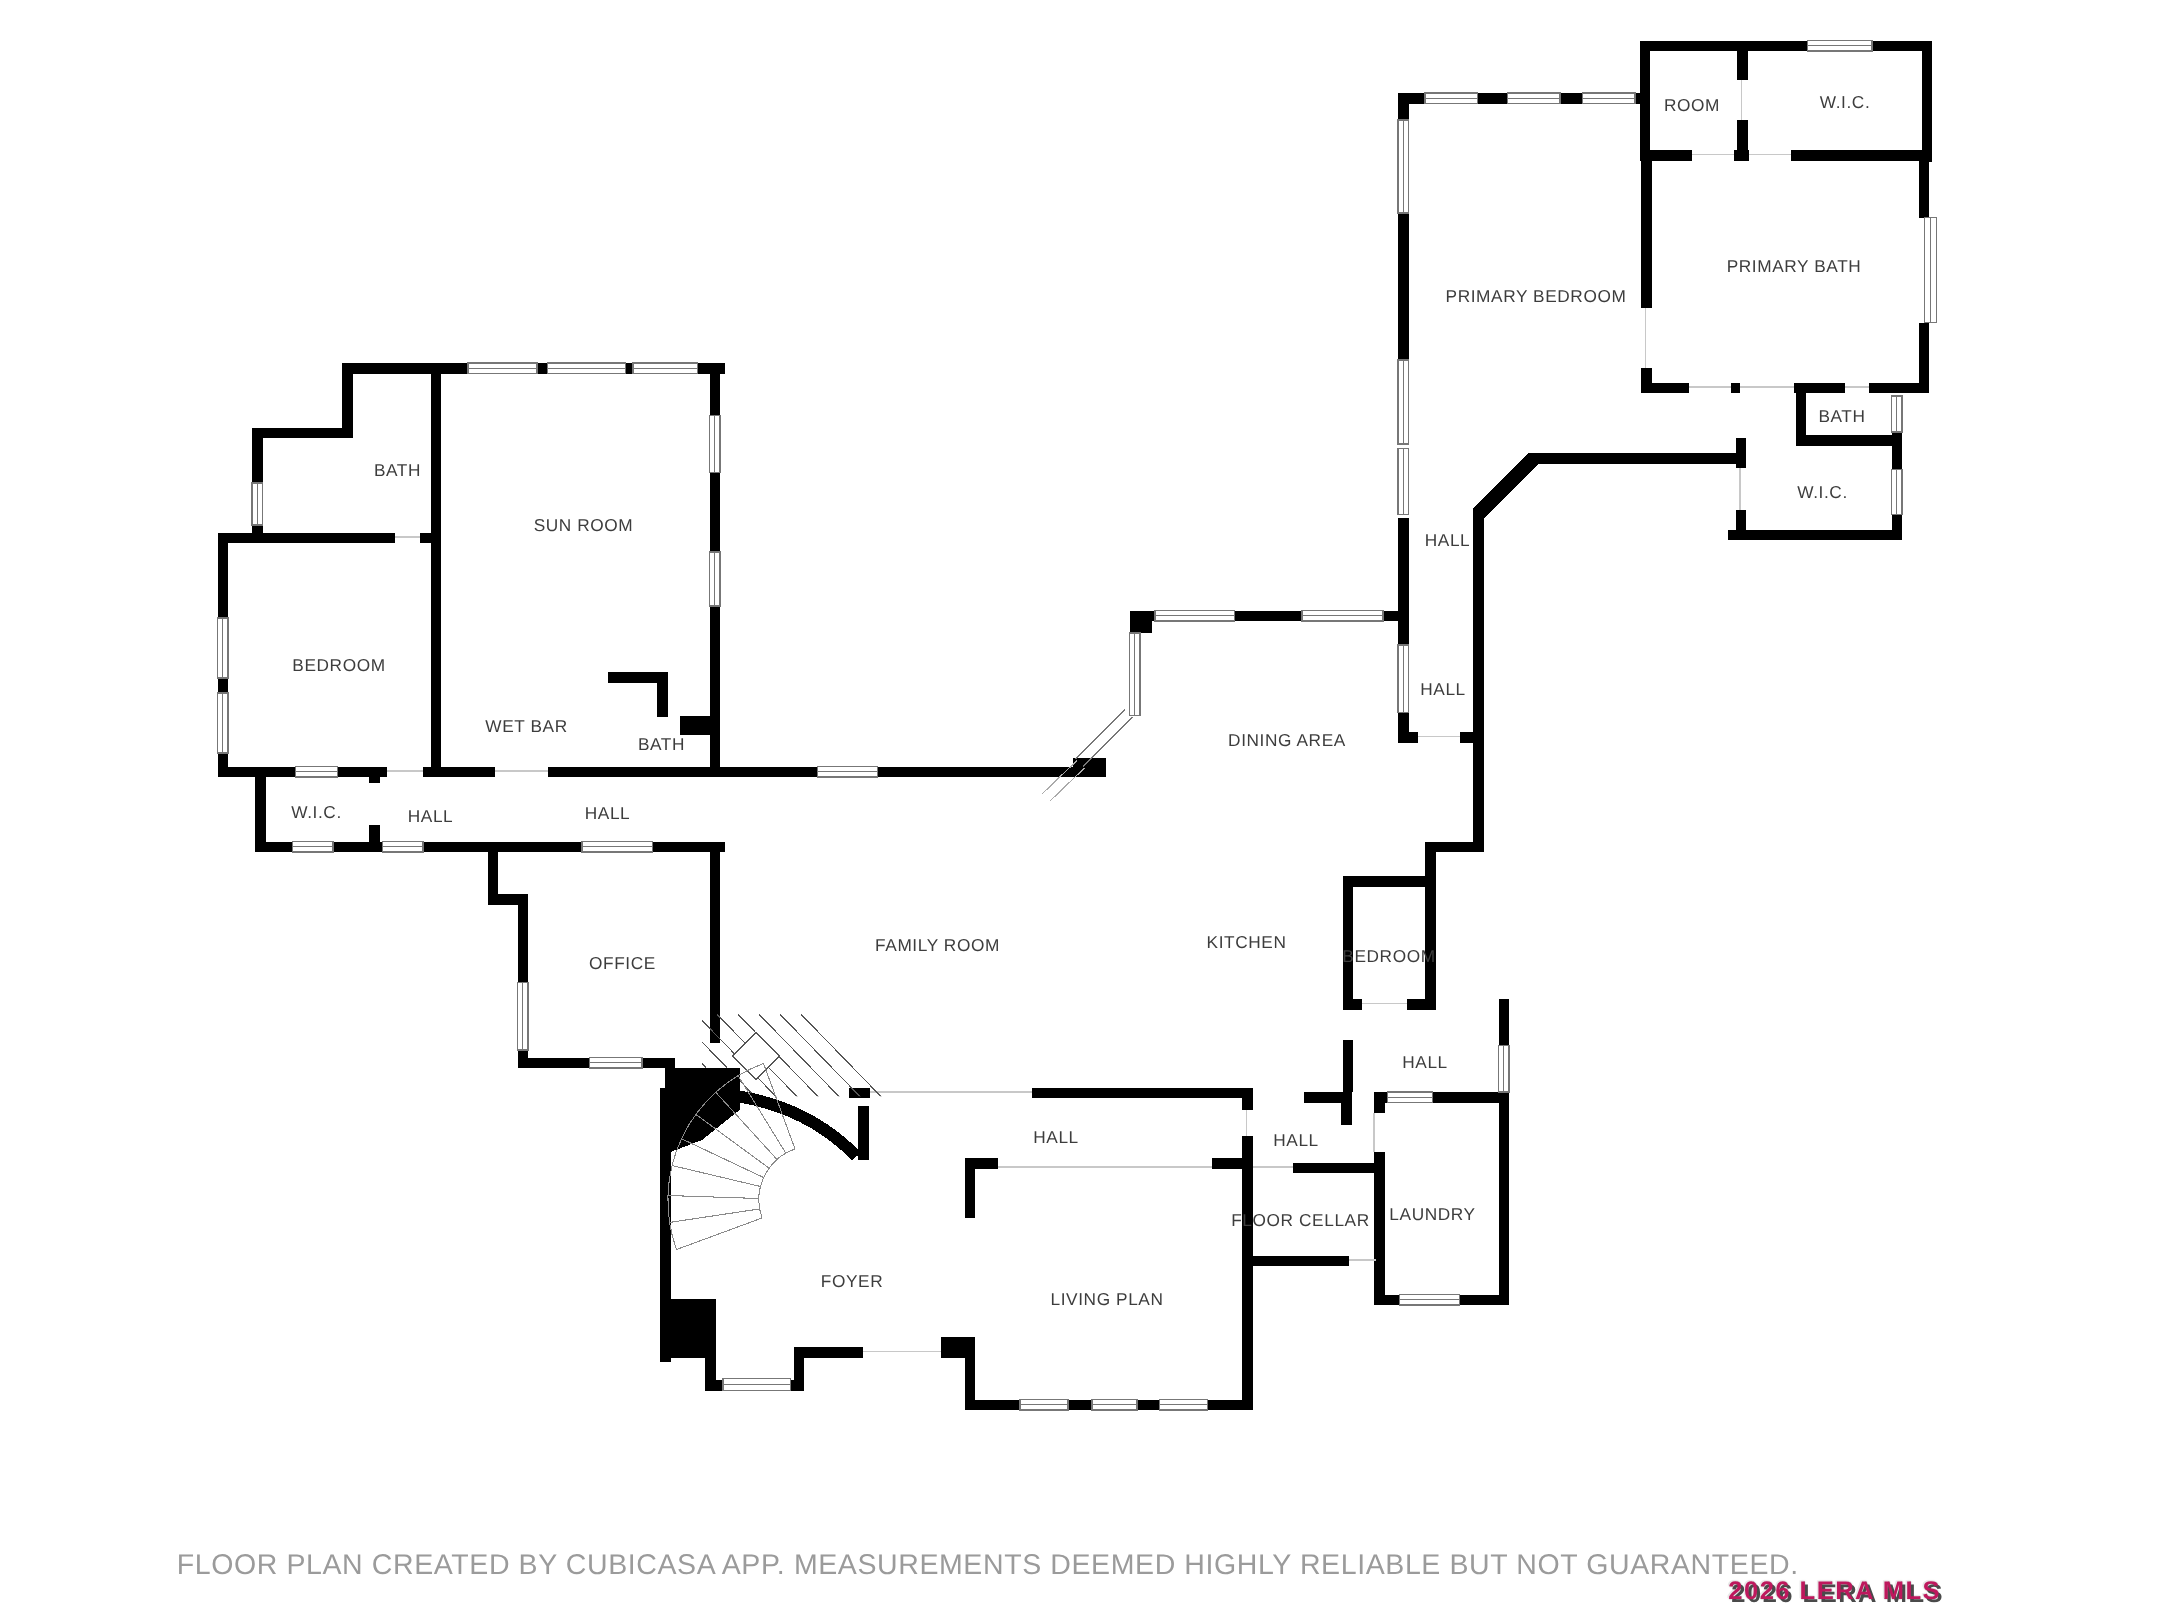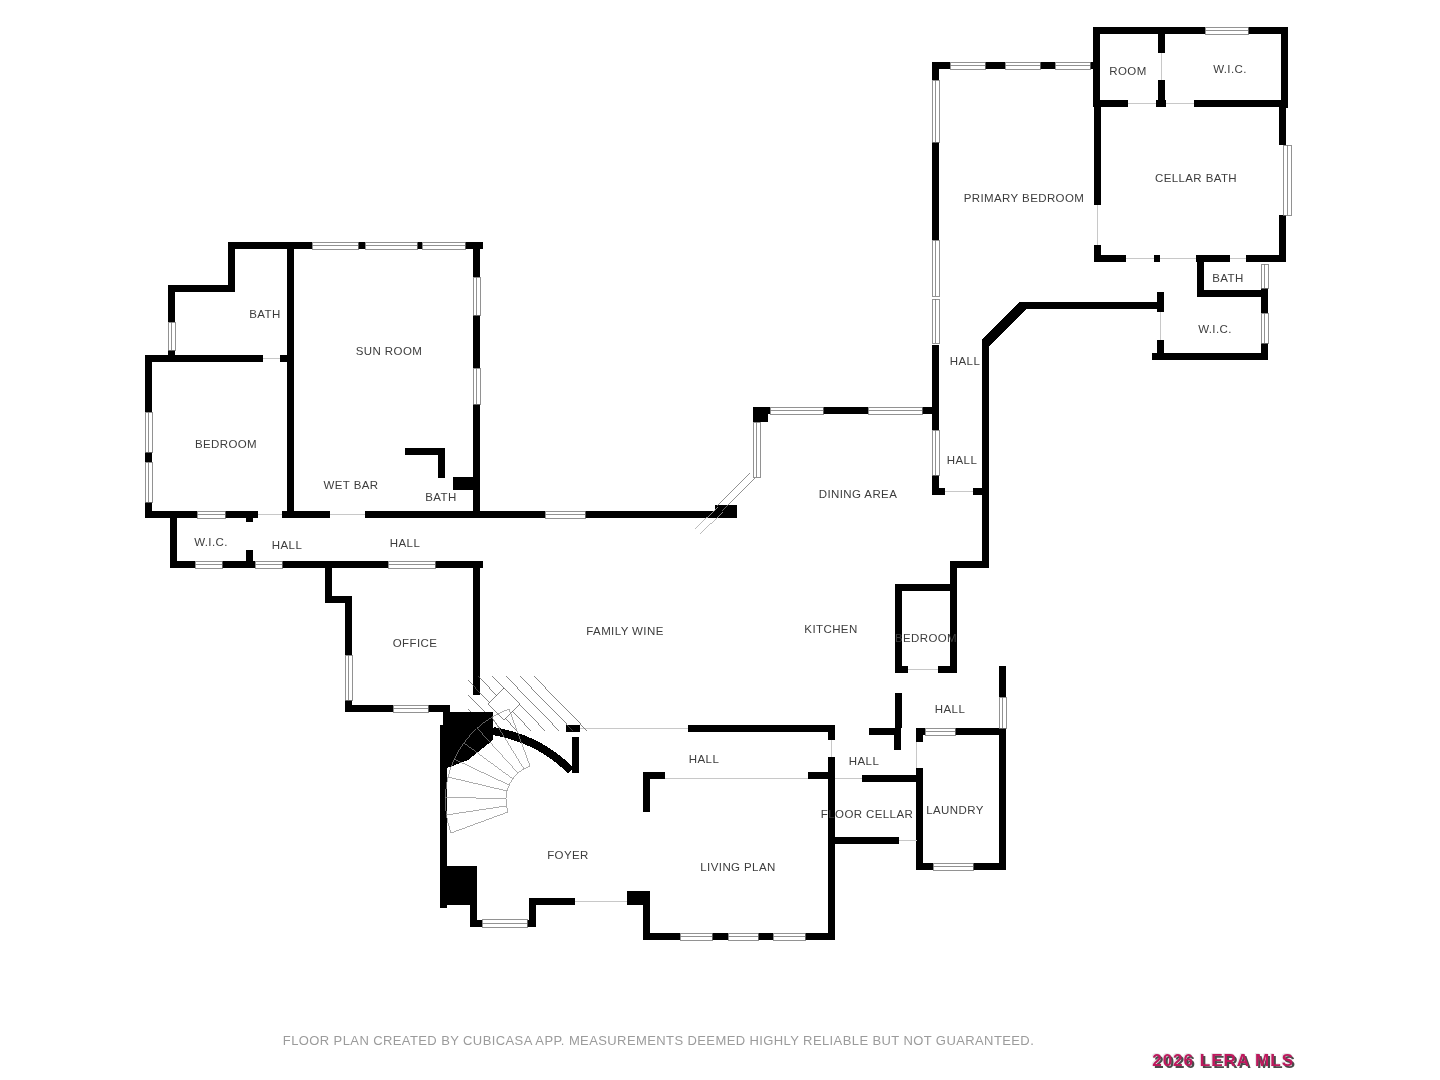--- a/index.html
+++ b/index.html
@@ -2,21 +2,21 @@
 <html><head>
 <meta charset="utf-8">
 <style>
   html,body{margin:0;padding:0;background:#fff;}
   .plan{position:relative;width:1317px;height:1080px;background:#ffffff;
         font-family:"Liberation Sans",sans-serif;overflow:hidden;}
   .plan svg{position:absolute;left:0;top:0;}
   .room-label{position:absolute;transform:translate(-50%,-50%);
         font-size:11.5px;color:#3d3d3d;letter-spacing:.4px;white-space:nowrap;}
   .footer{position:absolute;left:0;right:0;top:1033px;text-align:center;
-        font-size:13px;color:#9b9b9b;letter-spacing:.4px;}
+        font-size:19px;color:#9b9b9b;letter-spacing:.4px;}
   .watermark{position:absolute;right:23px;top:1051px;font-size:17px;font-weight:bold;
         color:#be185d;letter-spacing:1px;
         text-shadow:2px 2px 0 #4a4a4a,-1px -1px 0 #e8e8e8,0 0 1px #777;}
   .w{fill:#000;}
   .wr{fill:#fff;stroke:#777;stroke-width:.8;}
   .wl{stroke:#777;stroke-width:.8;}
   .thin{stroke:#c8c8c8;stroke-width:1;}
   .step{stroke:#aaa;stroke-width:.8;}
   .hatch{stroke:#555;stroke-width:.7;}
   .fan{stroke:#8a8a8a;stroke-width:.7;fill:none;}
@@ -315,36 +315,36 @@
       <line class="fan" x1="513" y1="779" x2="464" y2="743"></line>
       <line class="fan" x1="518" y1="773" x2="477" y2="728"></line>
       <line class="fan" x1="524" y1="769" x2="492" y2="717"></line>
       <line class="fan" x1="530" y1="766" x2="509" y2="709"></line>
     </g>
   </svg>
 
   <div class="room-label" style="left:1128px;top:71px">ROOM</div>
   <div class="room-label" style="left:1230px;top:69px">W.I.C.</div>
   <div class="room-label" style="left:1024px;top:198px">PRIMARY BEDROOM</div>
-  <div class="room-label" style="left:1196px;top:178px">CELLAR BATH</div>
+  <div class="room-label" style="left:1196px;top:178px">PRIMARY BATH</div>
   <div class="room-label" style="left:1228px;top:278px">BATH</div>
   <div class="room-label" style="left:1215px;top:329px">W.I.C.</div>
   <div class="room-label" style="left:965px;top:361px">HALL</div>
   <div class="room-label" style="left:962px;top:460px">HALL</div>
   <div class="room-label" style="left:858px;top:494px">DINING AREA</div>
   <div class="room-label" style="left:265px;top:314px">BATH</div>
   <div class="room-label" style="left:389px;top:351px">SUN ROOM</div>
   <div class="room-label" style="left:226px;top:444px">BEDROOM</div>
   <div class="room-label" style="left:351px;top:485px">WET BAR</div>
   <div class="room-label" style="left:441px;top:497px">BATH</div>
   <div class="room-label" style="left:211px;top:542px">W.I.C.</div>
   <div class="room-label" style="left:287px;top:545px">HALL</div>
   <div class="room-label" style="left:405px;top:543px">HALL</div>
   <div class="room-label" style="left:415px;top:643px">OFFICE</div>
-  <div class="room-label" style="left:625px;top:631px">FAMILY WINE</div>
+  <div class="room-label" style="left:625px;top:631px">FAMILY ROOM</div>
   <div class="room-label" style="left:831px;top:629px">KITCHEN</div>
   <div class="room-label" style="left:926px;top:638px">BEDROOM</div>
   <div class="room-label" style="left:950px;top:709px">HALL</div>
   <div class="room-label" style="left:704px;top:759px">HALL</div>
   <div class="room-label" style="left:864px;top:761px">HALL</div>
   <div class="room-label" style="left:867px;top:814px">FLOOR CELLAR</div>
   <div class="room-label" style="left:955px;top:810px">LAUNDRY</div>
   <div class="room-label" style="left:568px;top:855px">FOYER</div>
   <div class="room-label" style="left:738px;top:867px">LIVING PLAN</div>
 

